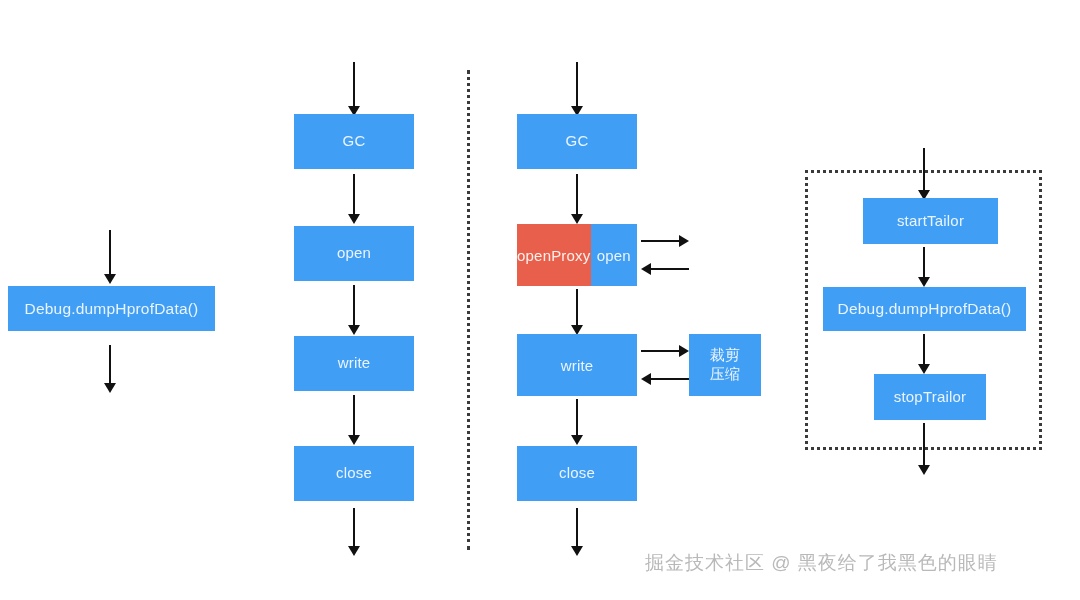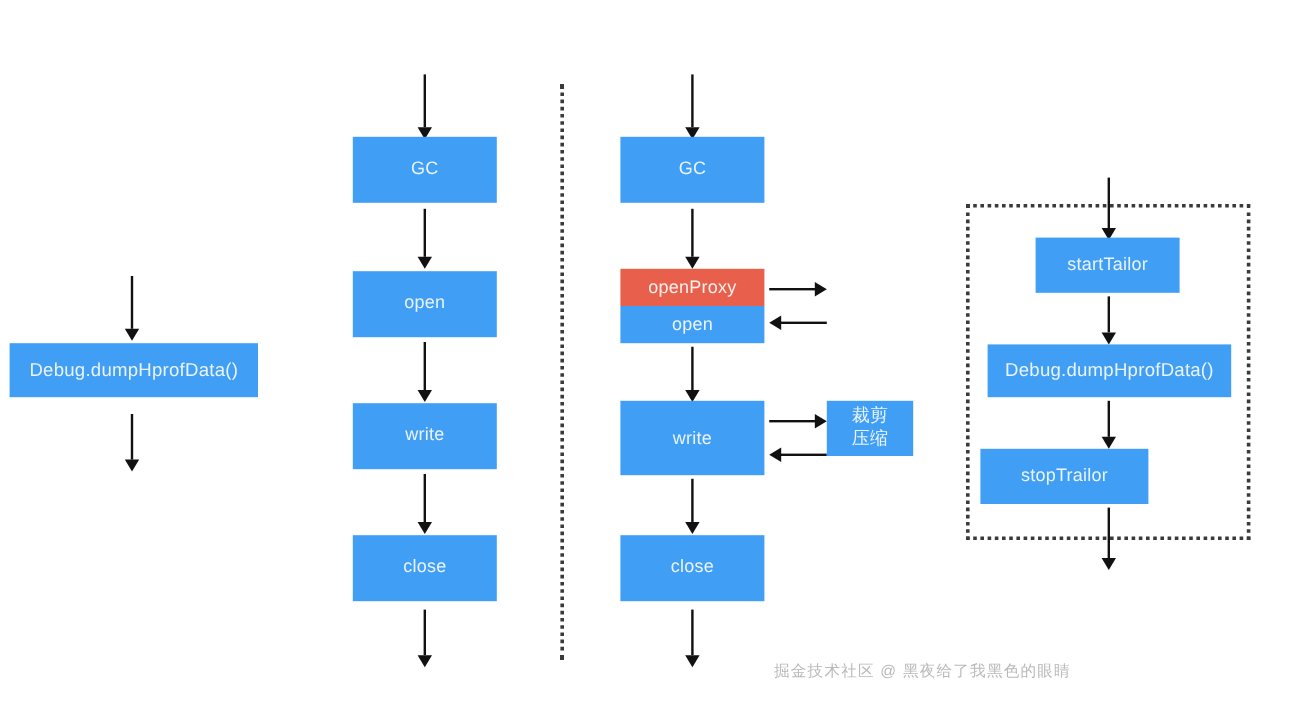--- a/index.html
+++ b/index.html
@@ -32,21 +32,21 @@
     white-space: pre-line;
     user-select: none;
   }
   .node.wide { font-size: 15.5px; }
 
   
   .proxy {
     position: absolute;
     box-sizing: border-box;
     display: flex;
-    flex-direction: column;
+    flex-direction: row;
     justify-content: space-between;
   }
   .proxy .half {
     flex: 1 1 50%;
     display: flex;
     align-items: center;
     justify-content: center;
     color: #fdf0ec;
     font-size: 15px;
     letter-spacing: .2px;
@@ -102,21 +102,21 @@
     position: absolute;
     box-sizing: border-box;
     border: 3px dotted #3a3a3a;
     background: transparent;
   }
 
   
   .watermark {
     position: absolute;
     color: #b9b9b9;
-    font-size: 13px;
+    font-size: 19px;
     letter-spacing: 1px;
     white-space: nowrap;
     user-select: none;
   }
 </style>
 </head>
 <body>
 
 <div id="canvas">
 
@@ -205,21 +205,21 @@
 
   <div class="arrow-h right" style="left:641px; top:341px; width:48px; height:20px;">
     <div class="shaft" style="left:0; right:8px;"></div>
     <div class="head"></div>
   </div>
   <div class="arrow-h left" style="left:641px; top:369px; width:48px; height:20px;">
     <div class="shaft" style="left:8px; right:0;"></div>
     <div class="head"></div>
   </div>
 
-  <div class="node" style="left:689px; top:334px; width:72px; height:46px;">裁剪
+  <div class="node" style="left:689px; top:334px; width:72px; height:62px;">裁剪
 压缩</div>
 
   <div class="arrow-v" style="left:565px; top:399px; width:24px; height:46px;">
     <div class="shaft" style="height:36px;"></div>
     <div class="head" style="top:36px;"></div>
   </div>
 
   <div class="node" style="left:517px; top:446px; width:120px; height:55px;">close</div>
 
   <div class="arrow-v" style="left:565px; top:508px; width:24px; height:48px;">
@@ -227,35 +227,35 @@
     <div class="head" style="top:38px;"></div>
   </div>
 
   <div class="arrow-v" style="left:912px; top:148px; width:24px; height:52px;">
     <div class="shaft" style="height:42px;"></div>
     <div class="head" style="top:42px;"></div>
   </div>
 
   <div class="dotted-group" style="left:805px; top:170px; width:237px; height:280px;"></div>
 
-  <div class="node" style="left:863px; top:198px; width:120px; height:46px;">startTailor</div>
+  <div class="node" style="left:863px; top:198px; width:135px; height:46px;">startTailor</div>
 
   <div class="arrow-v" style="left:912px; top:247px; width:24px; height:40px;">
     <div class="shaft" style="height:30px;"></div>
     <div class="head" style="top:30px;"></div>
   </div>
 
   <div class="node wide" style="left:823px; top:287px; width:203px; height:44px;">Debug.dumpHprofData()</div>
 
   <div class="arrow-v" style="left:912px; top:334px; width:24px; height:40px;">
     <div class="shaft" style="height:30px;"></div>
     <div class="head" style="top:30px;"></div>
   </div>
 
-  <div class="node" style="left:817px; top:374px; width:140px; height:46px;">stopTrailor</div>
+  <div class="node" style="left:874px; top:374px; width:112px; height:46px;">stopTrailor</div>
 
   <div class="arrow-v" style="left:912px; top:423px; width:24px; height:52px;">
     <div class="shaft" style="height:42px;"></div>
     <div class="head" style="top:42px;"></div>
   </div>
 
   <div class="watermark" style="left:645px; top:550px;">掘金技术社区 @ 黑夜给了我黑色的眼睛</div>
 
 </div>
 

